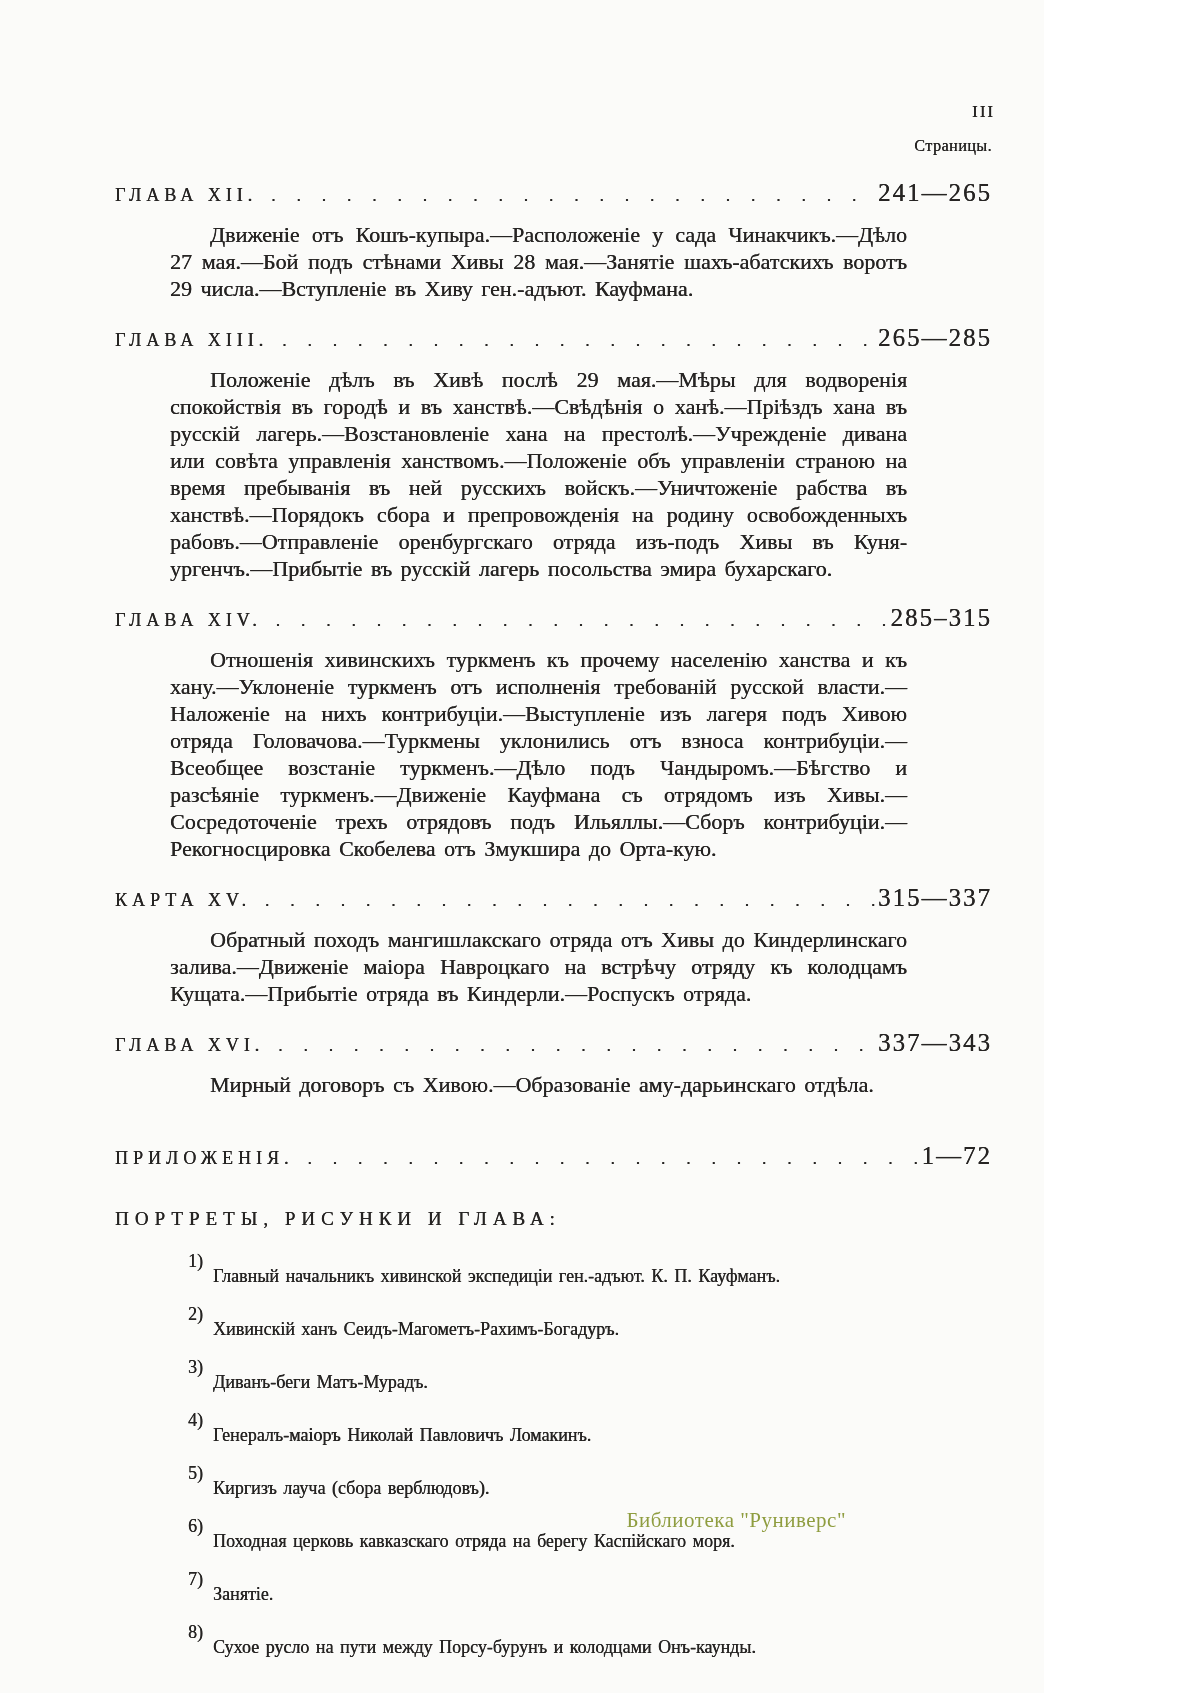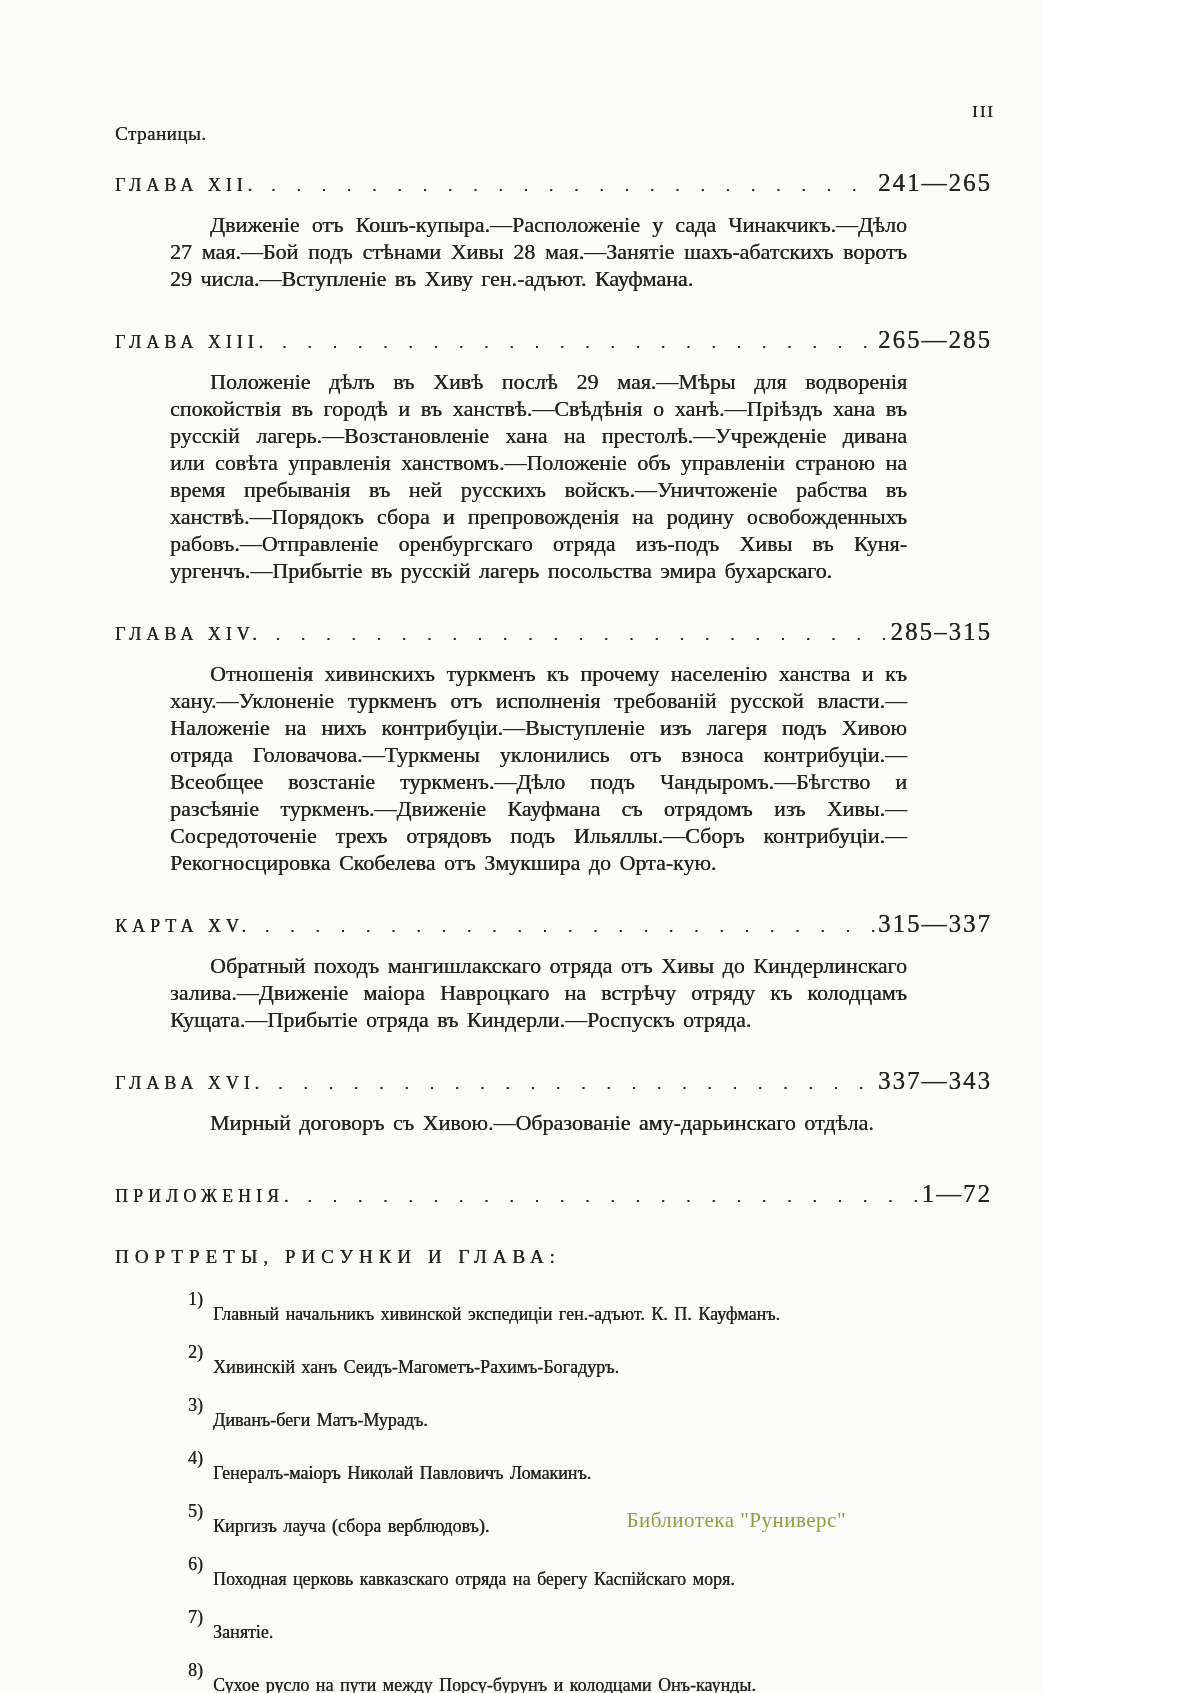--- a/index.html
+++ b/index.html
@@ -21,26 +21,26 @@
     font-size: 17px;
     letter-spacing: 2px;
   }
   .content {
     position: absolute;
     left: 115px;
     top: 95px;
     width: 877px;
   }
   .pages-label {
-    margin-top: 28px;
-    text-align: left;
-    font-size: 19px;
+    margin-top: 42px;
+    text-align: right;
+    font-size: 16px;
     letter-spacing: 0.5px;
   }
-  .chapter { margin-top: 34px; }
+  .chapter { margin-top: 22px; }
   .chapter.first { margin-top: 24px; }
   .chapter-row {
     display: flex;
     align-items: baseline;
     width: 100%;
   }
   .chapter-heading {
     font-size: 18px;
     letter-spacing: 5px;
     white-space: nowrap;

